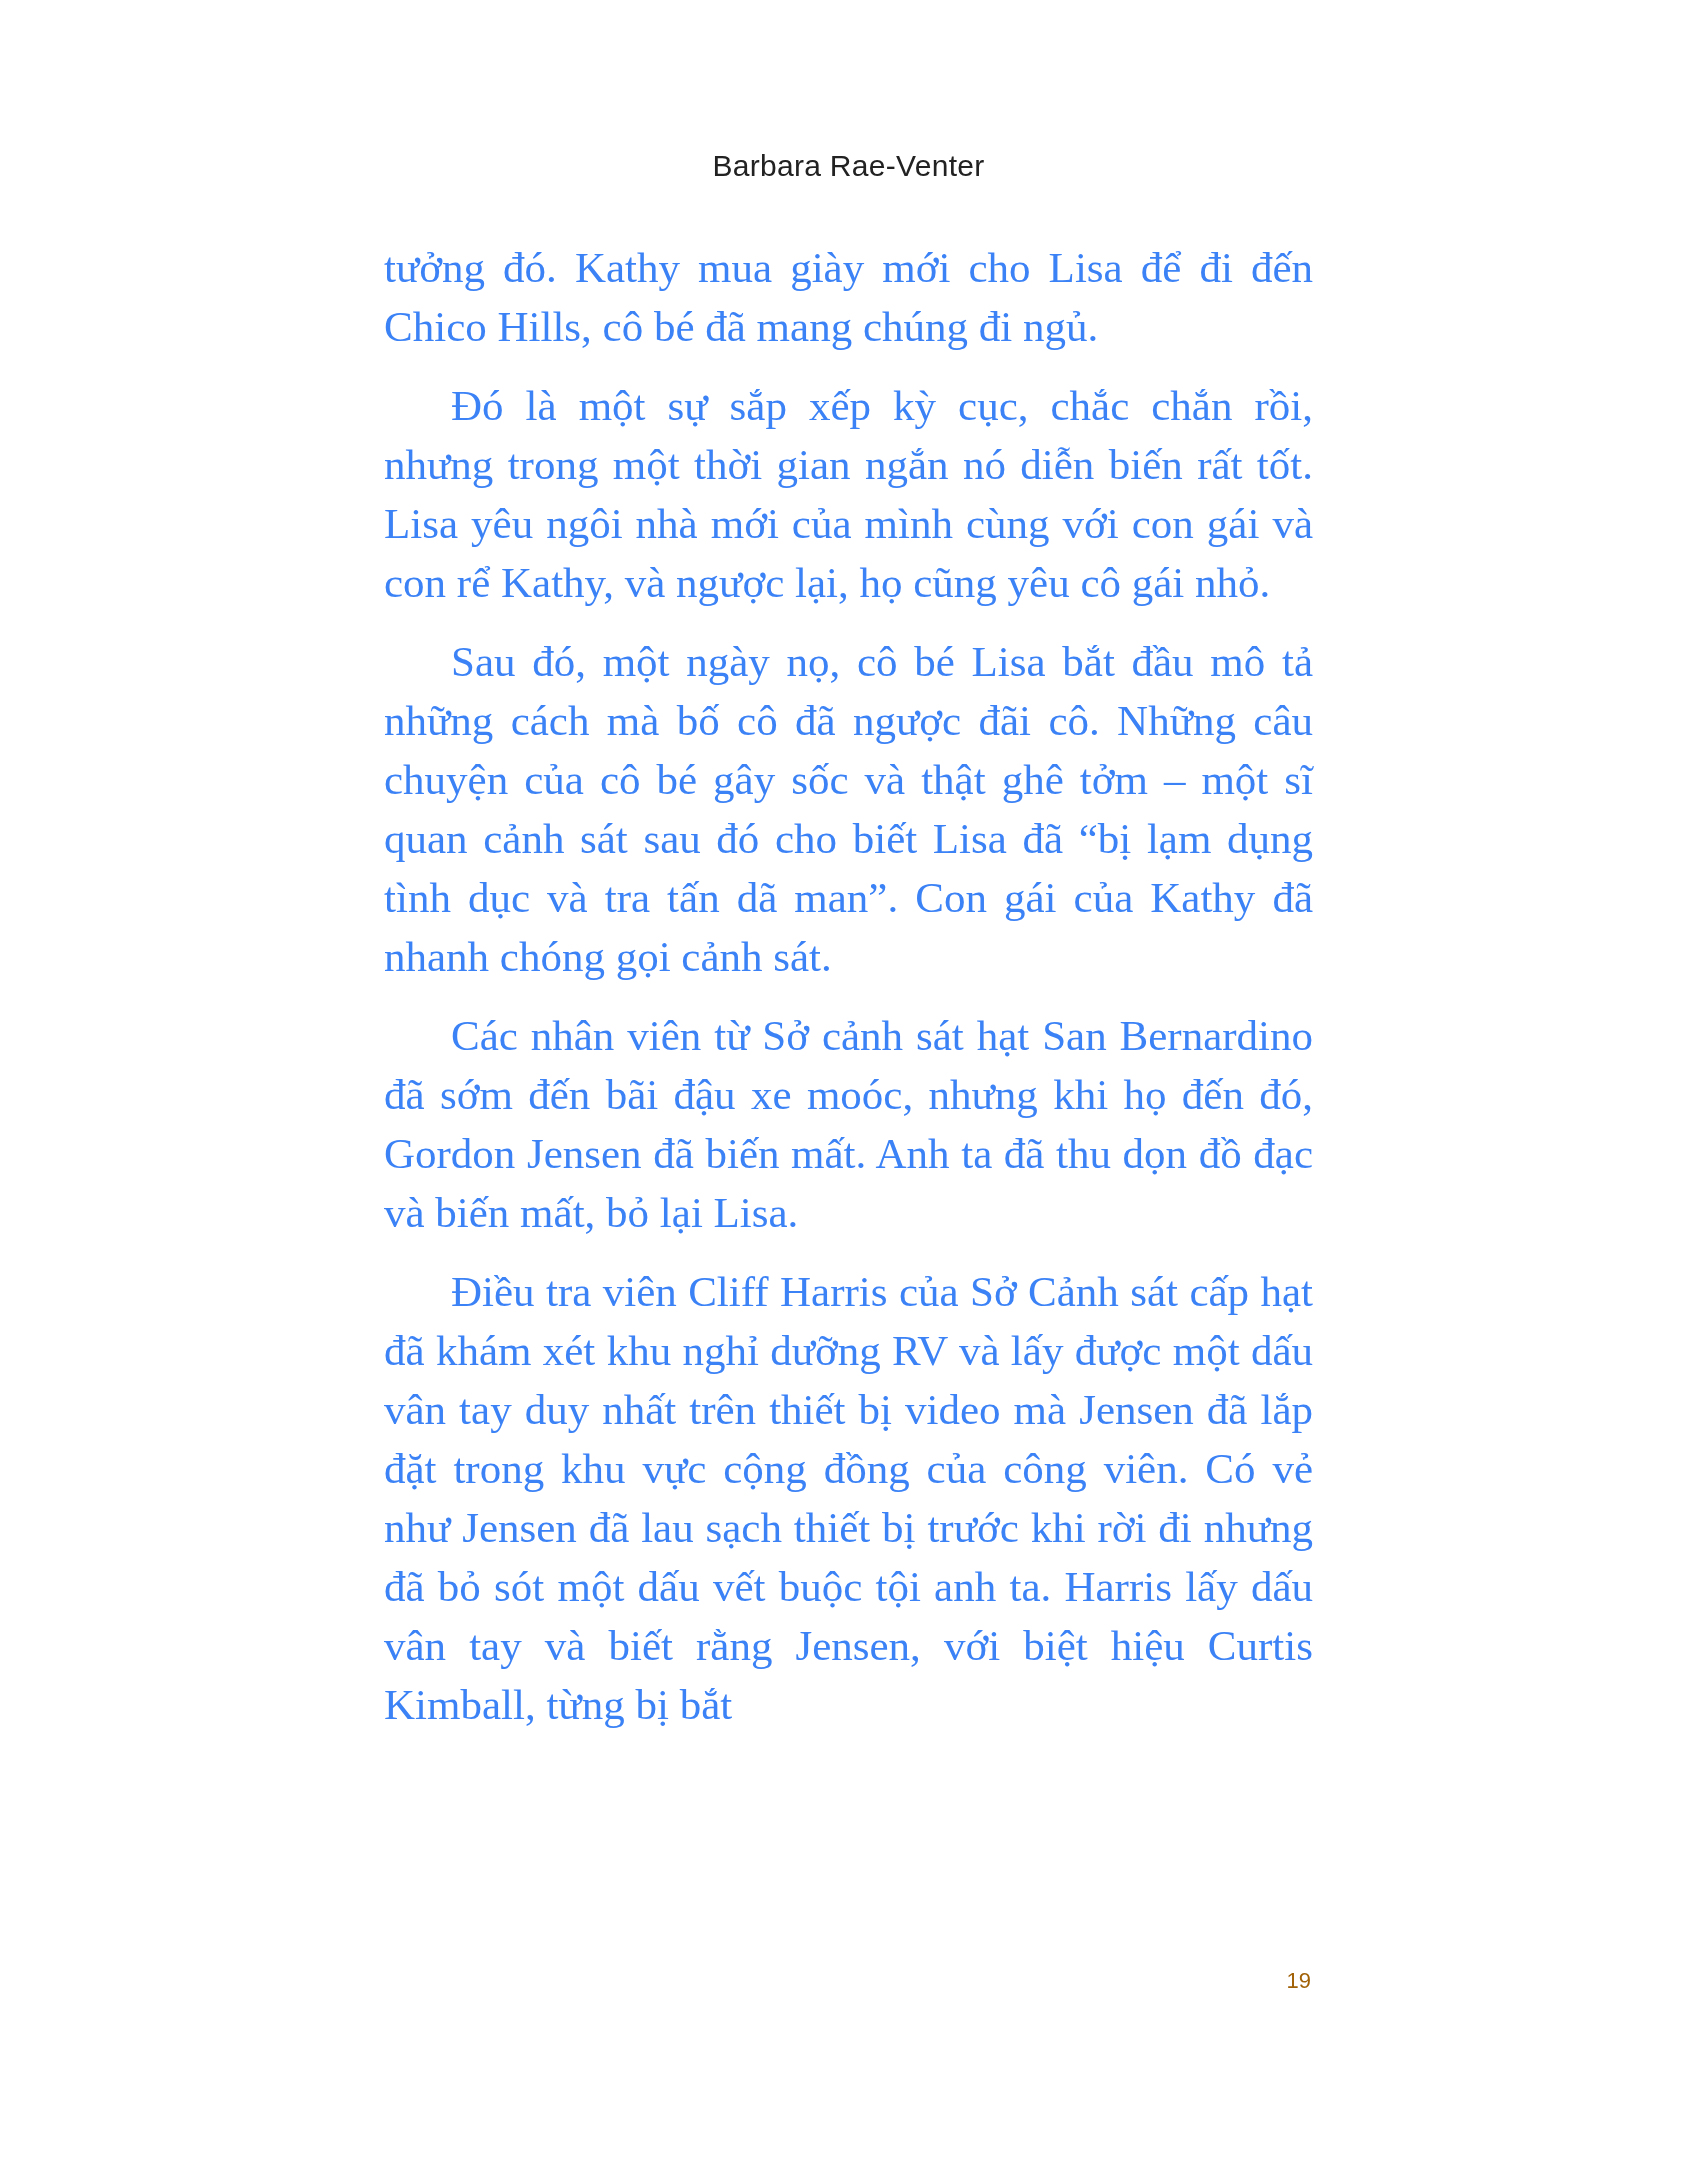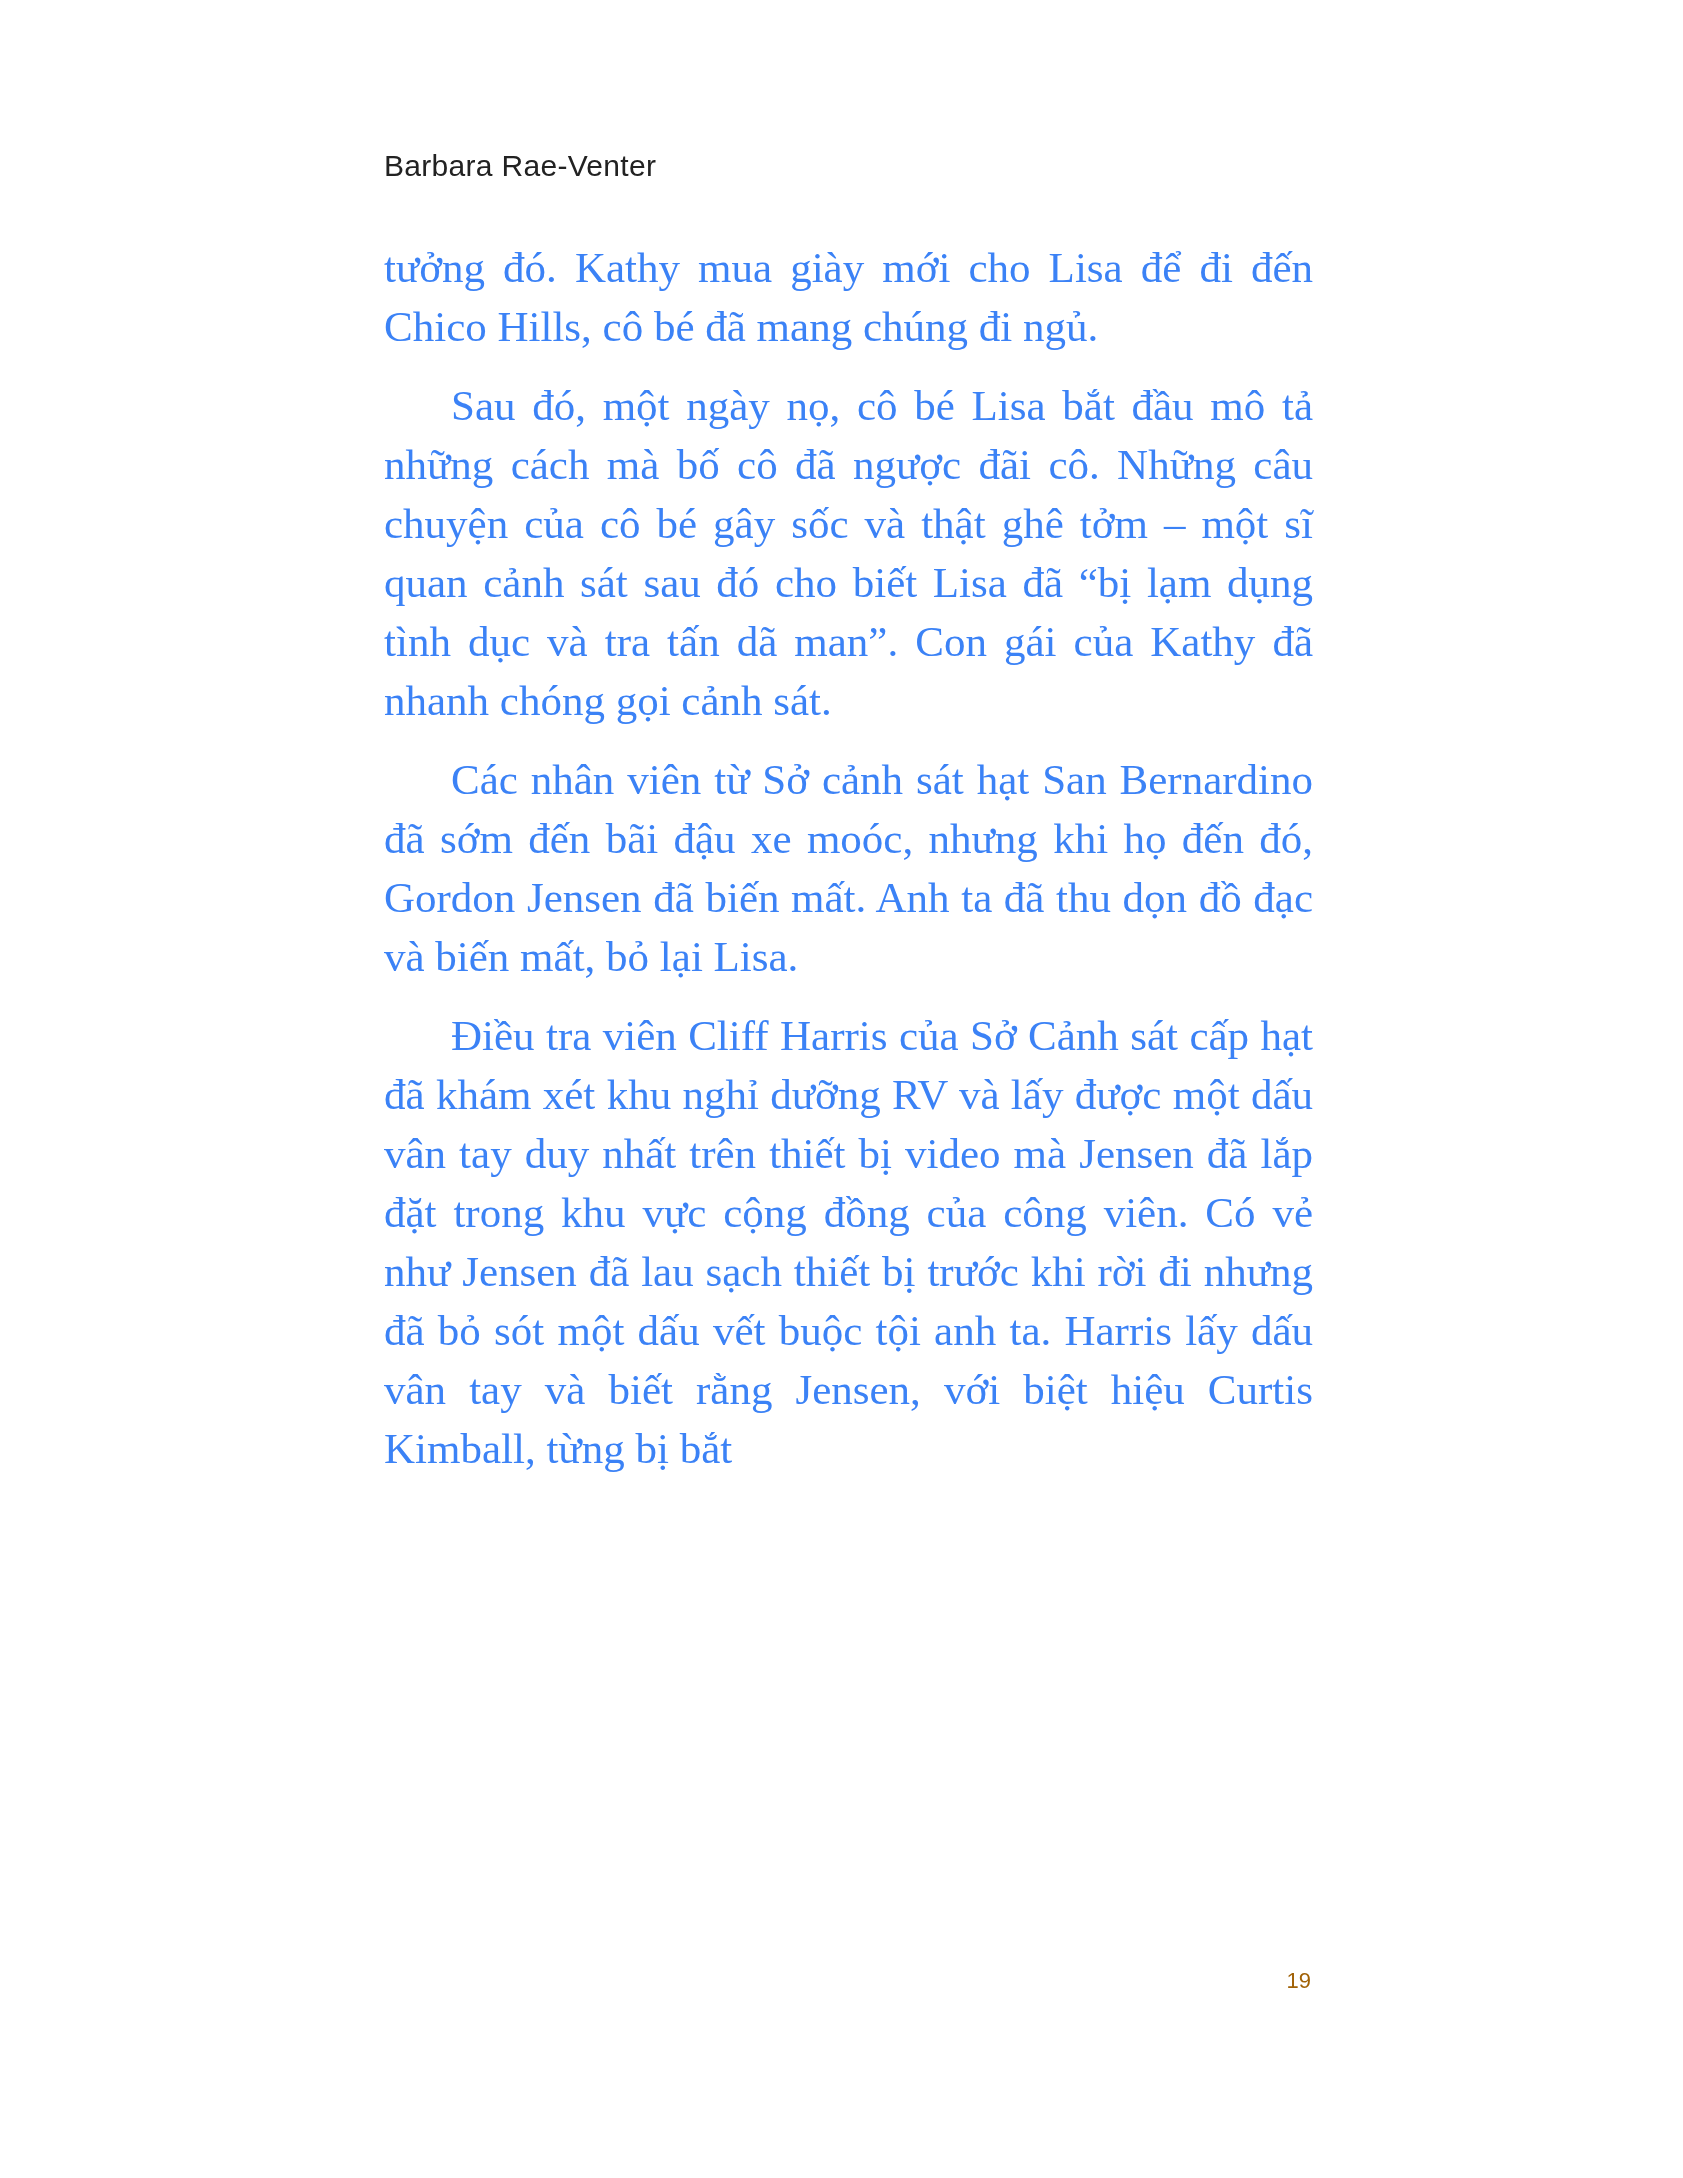--- a/index.html
+++ b/index.html
@@ -21,21 +21,21 @@
     position: absolute;
     left: 384px;
     top: 149px;
     width: 929px;
   }
   .running-header {
     font-family: "Liberation Sans", sans-serif;
     font-size: 30px;
     font-weight: 500;
     color: #222222;
-    text-align: left;
+    text-align: center;
     letter-spacing: 0.3px;
     margin-bottom: 55px;
   }
   .body-text p {
     font-size: 43px;
     line-height: 59px;
     text-align: justify;
     text-justify: inter-word;
     margin: 0 0 20px 0;
     color: #3b82f6;
@@ -54,20 +54,21 @@
 </style>
 </head>
 <body>
 
 <div class="page">
   <div class="content">
     <div class="running-header">Barbara Rae-Venter</div>
 
     <div class="body-text">
       <p>tưởng đó. Kathy mua giày mới cho Lisa để đi đến Chico Hills, cô bé đã mang chúng đi ngủ.</p>
+      <p class="indented">Đó là một sự sắp xếp kỳ cục, chắc chắn rồi, nhưng trong một thời gian ngắn nó diễn biến rất tốt. Lisa yêu ngôi nhà mới của mình cùng với con gái và con rể Kathy, và ngược lại, họ cũng yêu cô gái nhỏ.</p>
       <p class="indented">Sau đó, một ngày nọ, cô bé Lisa bắt đầu mô tả những cách mà bố cô đã ngược đãi cô. Những câu chuyện của cô bé gây sốc và thật ghê tởm – một sĩ quan cảnh sát sau đó cho biết Lisa đã “bị lạm dụng tình dục và tra tấn dã man”. Con gái của Kathy đã nhanh chóng gọi cảnh sát.</p>
       <p class="indented">Các nhân viên từ Sở cảnh sát hạt San Bernardino đã sớm đến bãi đậu xe moóc, nhưng khi họ đến đó, Gordon Jensen đã biến mất. Anh ta đã thu dọn đồ đạc và biến mất, bỏ lại Lisa.</p>
       <p class="indented">Điều tra viên Cliff Harris của Sở Cảnh sát cấp hạt đã khám xét khu nghỉ dưỡng RV và lấy được một dấu vân tay duy nhất trên thiết bị video mà Jensen đã lắp đặt trong khu vực cộng đồng của công viên. Có vẻ như Jensen đã lau sạch thiết bị trước khi rời đi nhưng đã bỏ sót một dấu vết buộc tội anh ta. Harris lấy dấu vân tay và biết rằng Jensen, với biệt hiệu Curtis Kimball, từng bị bắt</p>
     </div>
   </div>
 
   <div class="page-number">19</div>
 </div>
 
 

